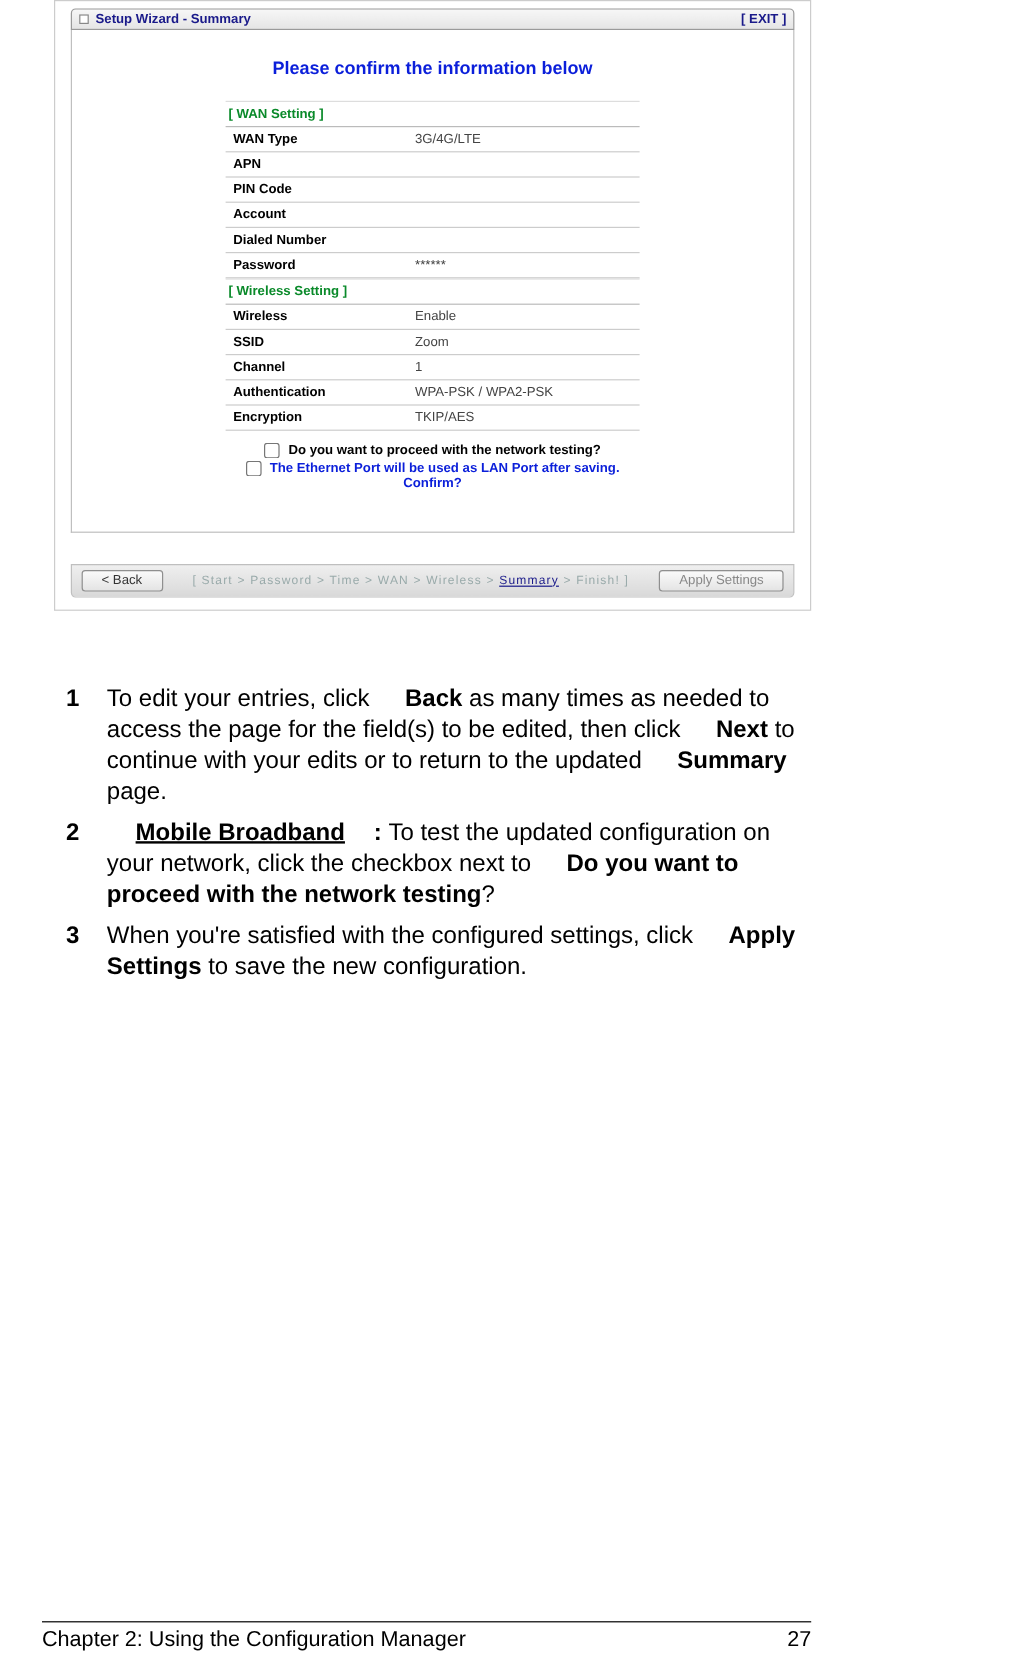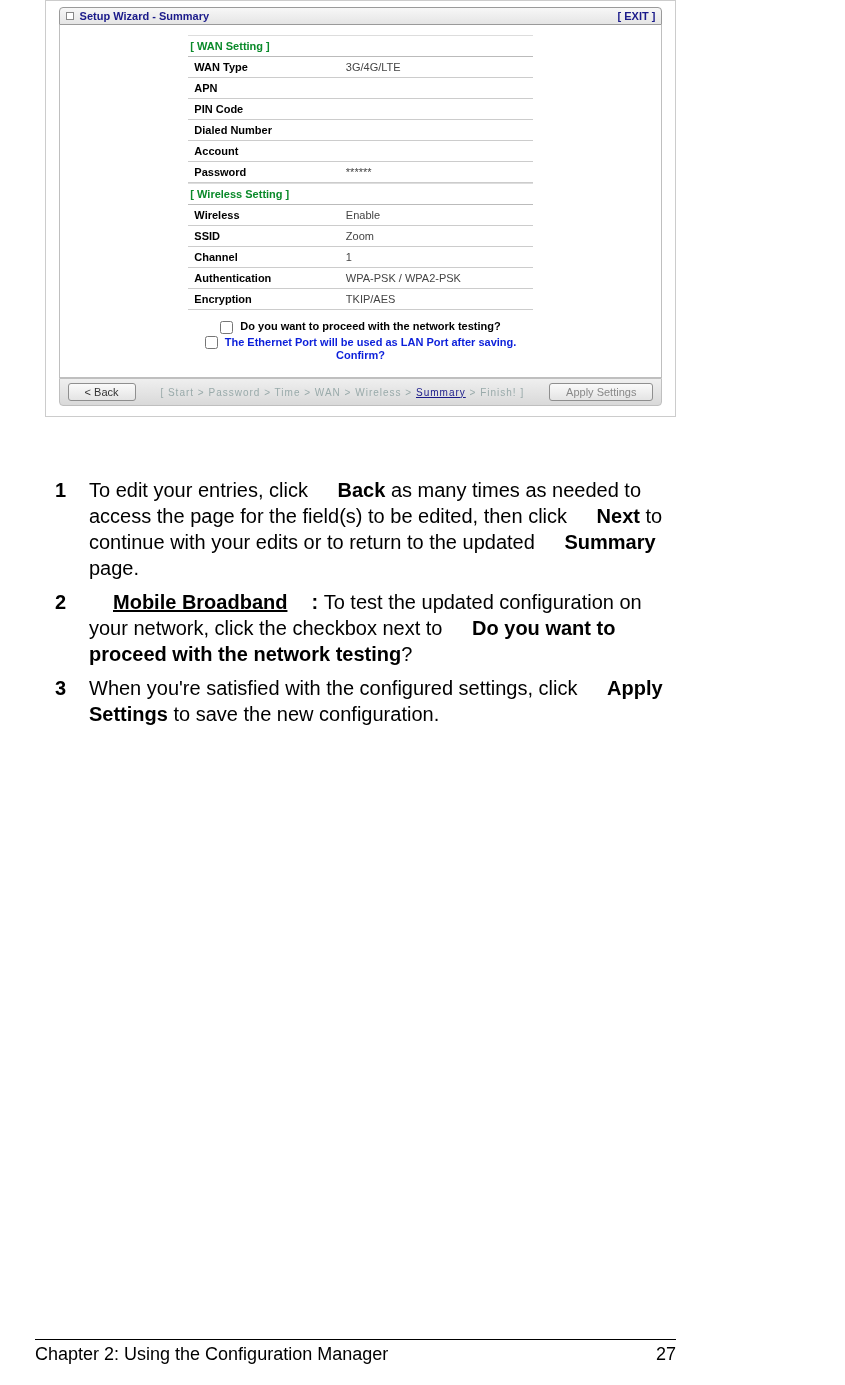--- a/index.html
+++ b/index.html
@@ -14,71 +14,72 @@
   .body-panel { border: 1px solid #bfbfbf; border-top: none; background: #fff; padding: 10px 14px 10px 14px; }
   .confirm-title { text-align: center; color: #0b1fda; font-weight: bold; font-size: 15px; margin: 14px 0 18px 0; }
   .table-wrap { width: 60%; margin: 0 auto; }
   .section-head { color: #0a8a2a; font-weight: bold; font-size: 11px; padding: 4px 2px; border-bottom: 1px solid #bbb; border-top: 1px solid #ddd; }
   table.settings { width: 100%; border-collapse: collapse; font-size: 11px; }
   table.settings td { border-bottom: 1px solid #ccc; padding: 4px 6px; color: #000; }
   table.settings td.key { width: 44%; font-weight: bold; color: #000; margin-left: 16px; }
   table.settings td.val { color: #444; }
   .check-line { font-size: 11px; font-weight: bold; text-align: center; margin: 10px 0 2px 0; }
   .check-line input { vertical-align: middle; margin-right: 4px; }
-  .lan-line { font-size: 11px; font-weight: bold; color: #0b1fda; text-align: center; margin-bottom: 6px; }
+  .lan-line { font-size: 11px; font-weight: bold; color: #0b1fda; text-align: center; margin-bottom: 24px; }
   .lan-line input { vertical-align: middle; margin-right: 4px; }
-  .footer-bar { display: flex; align-items: center; background: linear-gradient(#efefef,#d9d9d9); border: 1px solid #bfbfbf; border-radius: 0 0 4px 4px; padding: 4px 8px; font-size: 10px; }
+  .footer-bar { display: flex; align-items: center; background: linear-gradient(#efefef,#d9d9d9); border: 1px solid #bfbfbf; border-radius: 0 0 4px 4px; padding: 4px 8px; font-size: 10px; margin-top: 26px; }
   .btn { background: linear-gradient(#fafafa,#e4e4e4); border: 1px solid #8f8f8f; border-radius: 3px; padding: 2px 16px; font-size: 11px; color: #333; cursor: pointer; }
   .btn.disabled { color: #888; }
   .breadcrumb { flex: 1; text-align: center; color: #9aa; letter-spacing: 1px; }
   .breadcrumb .active { color: #1a1a8a; text-decoration: underline; }
   .instructions { font-size: 20px; line-height: 1.3; margin: 0 10px 0 10px; }
   .instructions ol { list-style: none; padding-left: 0; }
   .instructions li { display: flex; margin-bottom: 8px; }
   .instructions li .num { flex: 0 0 34px; font-weight: bold; }
   .instructions .b { font-family: Arial, sans-serif; font-weight: bold; margin-left: 24px; }
   .instructions .u { text-decoration: underline; }
-  .bottom-bar { position: absolute; left: 35px; right: 35px; bottom: 20px; border-top: 1px solid #000; padding-top: 4px; display: flex; justify-content: space-between; font-size: 18px; }
+  .bottom-bar { position: absolute; left: 35px; right: 35px; bottom: 8px; border-top: 1px solid #000; padding-top: 4px; display: flex; justify-content: space-between; font-size: 18px; }
 </style>
 </head>
 <body>
 
 <div class="page">
 
   <div class="screenshot-frame">
     <div class="wizard">
       <div class="title-bar">
         <span class="sq"></span>
         <span>Setup Wizard - Summary</span>
         <span class="spacer"></span>
         <span class="exit">[ EXIT ]</span>
       </div>
       <div class="body-panel">
+        <div class="confirm-title">Please confirm the information below</div>
         <div class="table-wrap">
           <div class="section-head">[ WAN Setting ]</div>
           <table class="settings">
             <tbody>
                 <tr>
                   <td class="key">WAN Type</td>
                   <td class="val">3G/4G/LTE</td>
                 </tr>
             <tr>
                   <td class="key">APN</td>
                   <td class="val"></td>
                 </tr>
             <tr>
                   <td class="key">PIN Code</td>
                   <td class="val"></td>
                 </tr>
             <tr>
-                  <td class="key">Dialed Number</td>
+                  <td class="key">Account</td>
                   <td class="val"></td>
                 </tr>
             <tr>
-                  <td class="key">Account</td>
+                  <td class="key">Dialed Number</td>
                   <td class="val"></td>
                 </tr>
             <tr>
                   <td class="key">Password</td>
                   <td class="val">******</td>
                 </tr>
           </tbody>
             </table>
           <div class="section-head">[ Wireless Setting ]</div>
           <table class="settings">

